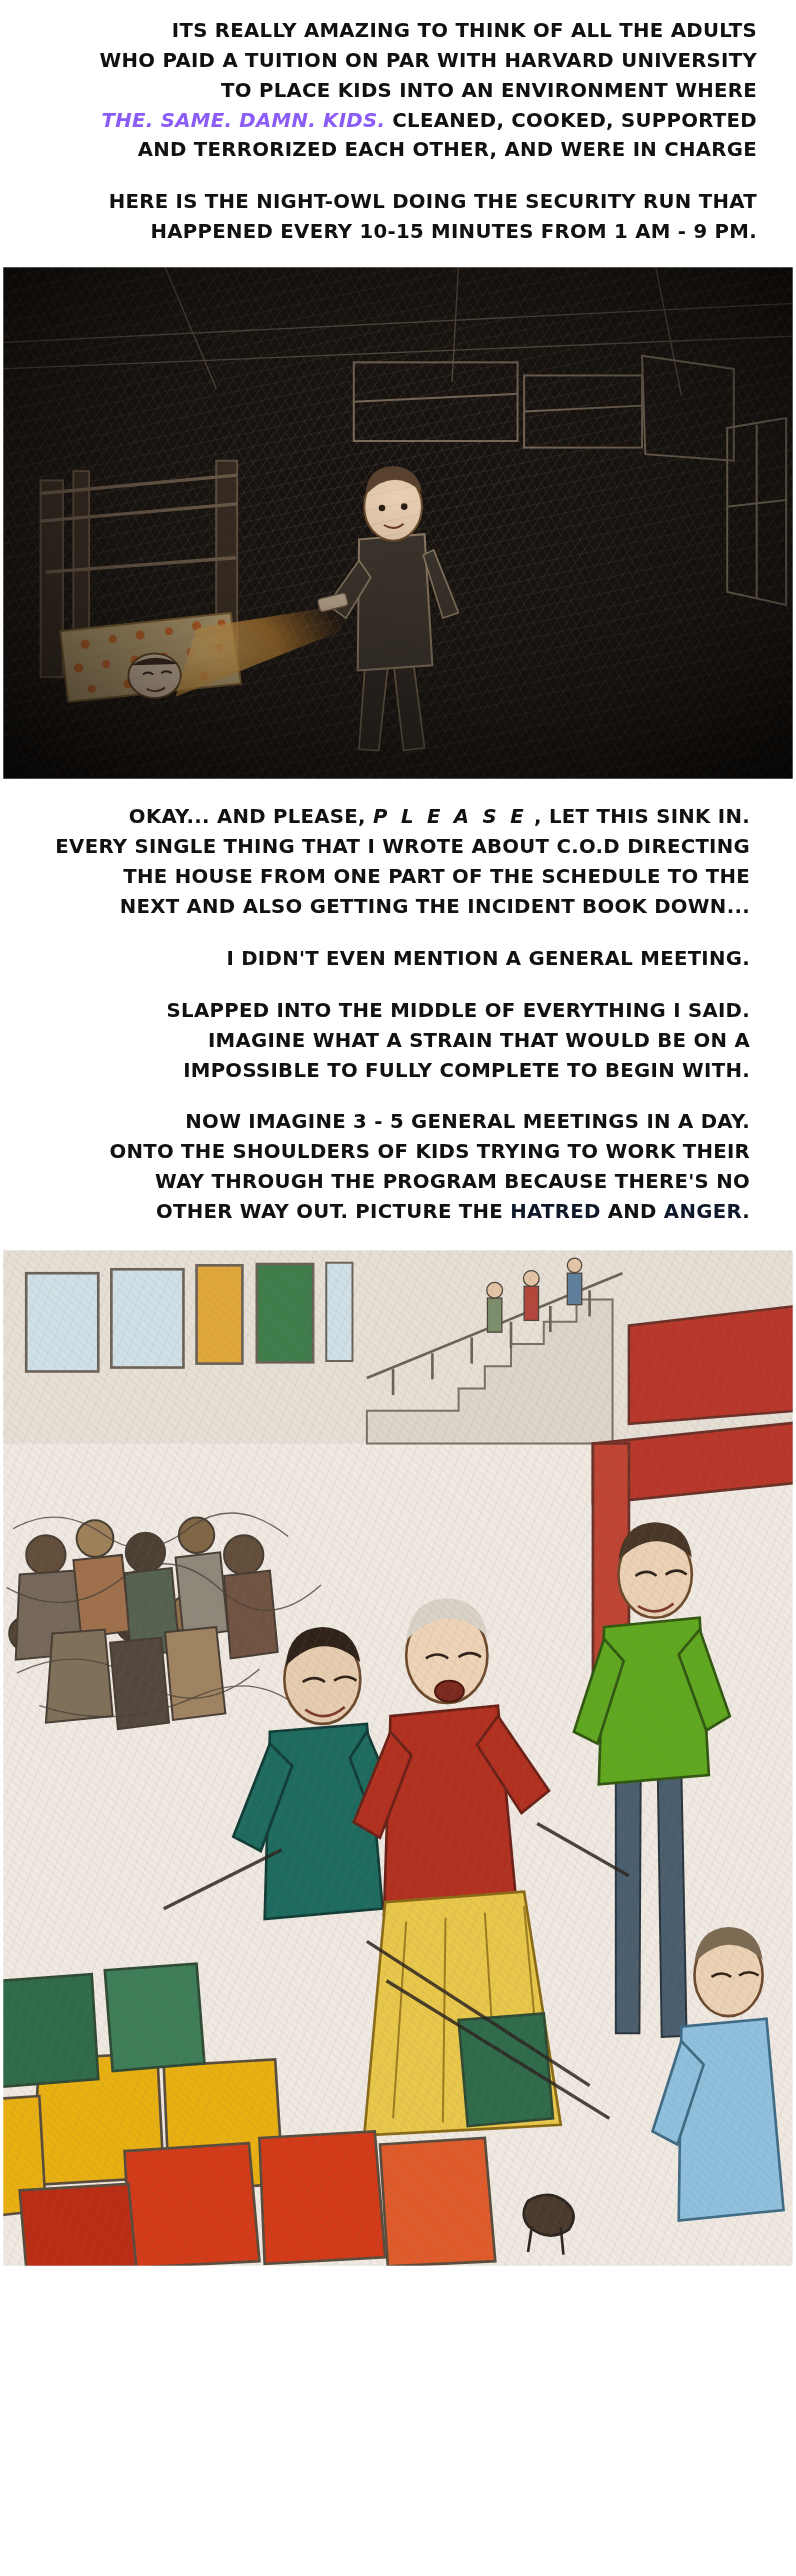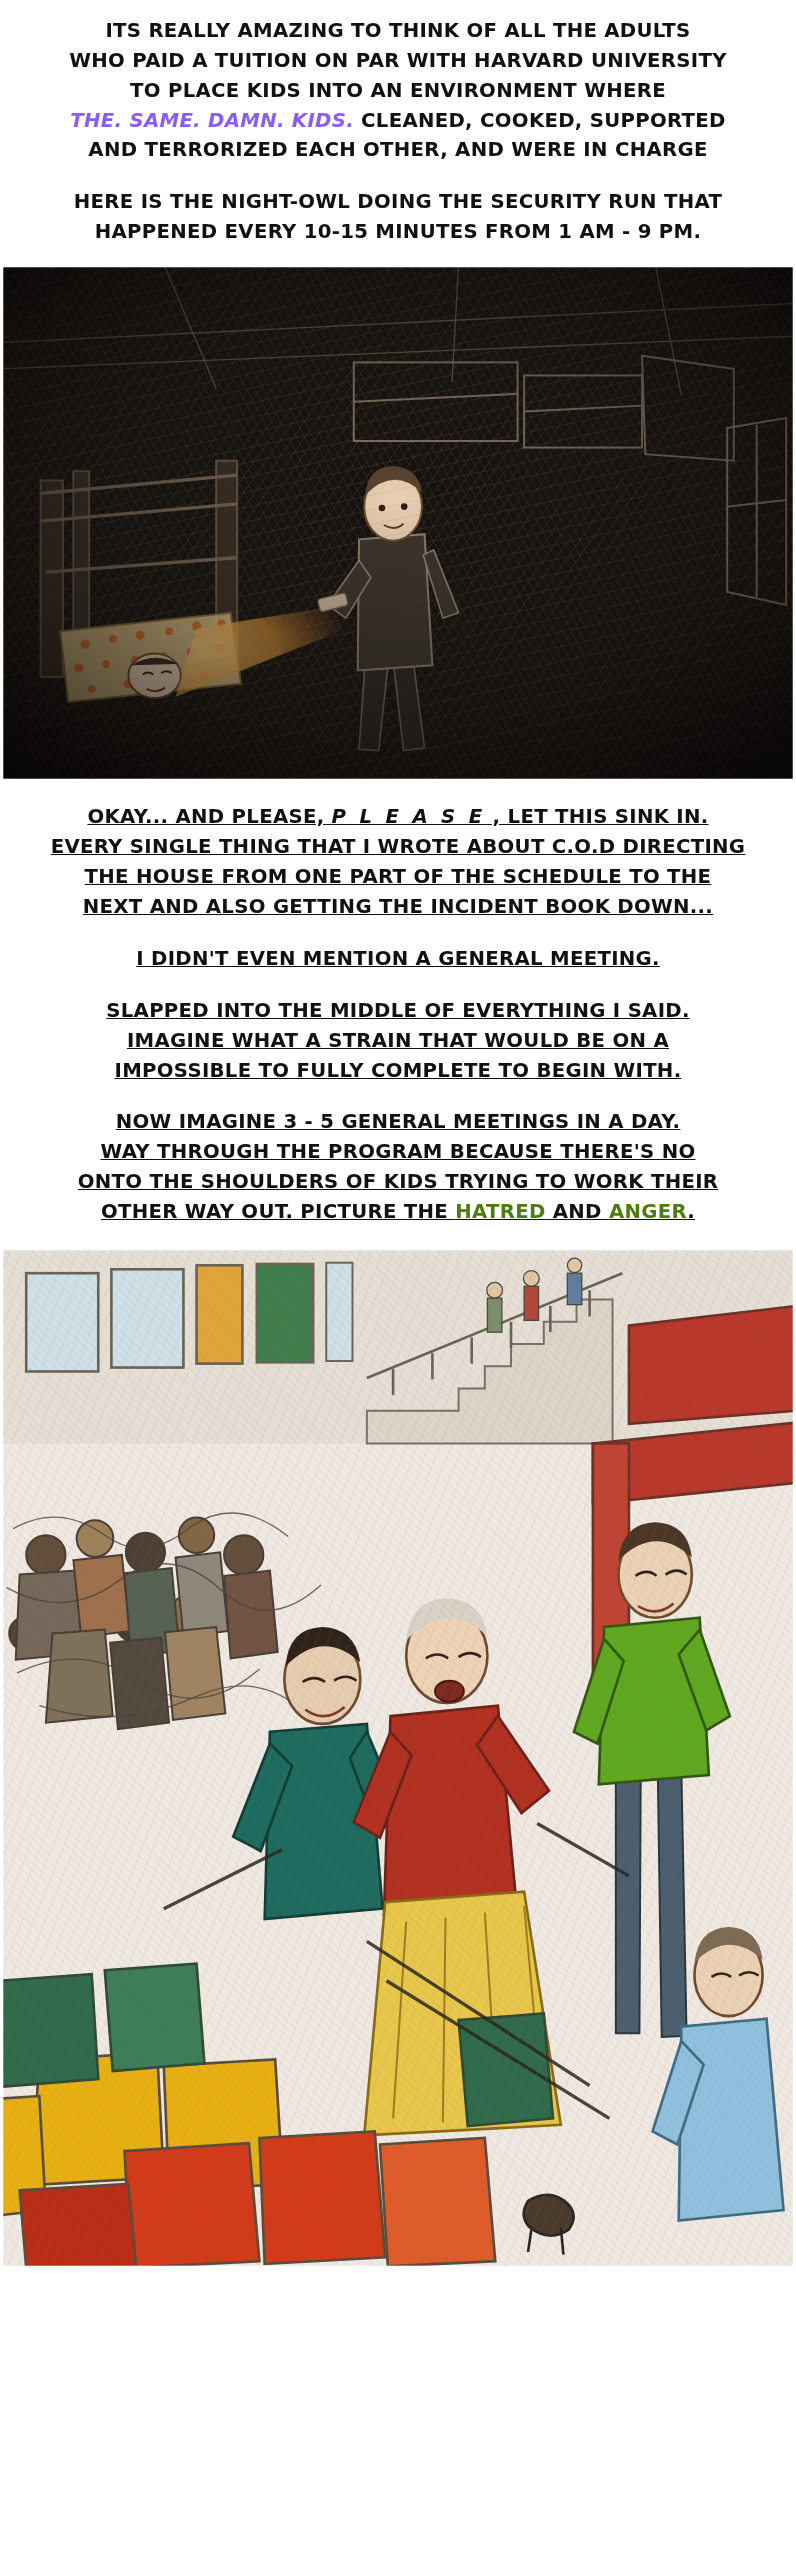--- a/index.html
+++ b/index.html
@@ -13,54 +13,53 @@
   }
   .page {
     width: 796px;
     margin: 0 auto;
     background: #ffffff;
     position: relative;
   }
 
   
   .text-block {
-    text-align: center;
+    text-align: right;
     color: #111111;
     font-weight: bold;
     letter-spacing: 0.3px;
     line-height: 1.52;
     font-size: 19.7px;
     text-transform: uppercase;
     font-family: "DejaVu Sans", sans-serif;
   }
   .text-block p {
     margin: 0;
     padding: 0;
   }
   .para-gap {
     height: 22px;
   }
   .red {
-    color: #4d7c0f;
+    color: #0f172a;
   }
   .italic-red {
     color: #8b5cf6;
     font-style: italic;
   }
   .spaced {
     font-style: italic;
     letter-spacing: 3.3px;
   }
 
   #top-text {
     padding: 15.7px 39px 17px 39px;
   }
   #mid-text {
     padding: 19.7px 46px 19.7px 46px;
-    text-decoration: underline;
   }
 
   
   .art {
     width: 796px;
     display: block;
     position: relative;
     overflow: hidden;
   }
   #art-1 {
@@ -221,22 +220,22 @@
     <p>THE HOUSE FROM ONE PART OF THE SCHEDULE TO THE</p>
     <p>NEXT AND ALSO GETTING THE INCIDENT BOOK DOWN...</p>
     <div class="para-gap"></div>
     <p>I DIDN'T EVEN MENTION A GENERAL MEETING.</p>
     <div class="para-gap"></div>
     <p>SLAPPED INTO THE MIDDLE OF EVERYTHING I SAID.</p>
     <p>IMAGINE WHAT A STRAIN THAT WOULD BE ON A</p>
     <p>IMPOSSIBLE TO FULLY COMPLETE TO BEGIN WITH.</p>
     <div class="para-gap"></div>
     <p>NOW IMAGINE 3 - 5 GENERAL MEETINGS IN A DAY.</p>
+    <p>ONTO THE SHOULDERS OF KIDS TRYING TO WORK THEIR</p>
     <p>WAY THROUGH THE PROGRAM BECAUSE THERE'S NO</p>
-    <p>ONTO THE SHOULDERS OF KIDS TRYING TO WORK THEIR</p>
     <p><span>OTHER WAY OUT. PICTURE THE </span><span class="red">HATRED</span><span> AND </span><span class="red">ANGER</span><span>.</span></p>
   </div>
 
   <div class="art" id="art-2">
     <svg viewBox="0 0 1215 1560" preserveAspectRatio="none">
       <defs>
         <pattern id="scribble" width="16" height="16" patternUnits="userSpaceOnUse" patternTransform="rotate(22)">
           <line x1="0" y1="0" x2="0" y2="16" stroke="#8e8378" stroke-width="1" opacity="0.35"></line>
         </pattern>
         <pattern id="scribble2" width="9" height="9" patternUnits="userSpaceOnUse" patternTransform="rotate(-48)">

